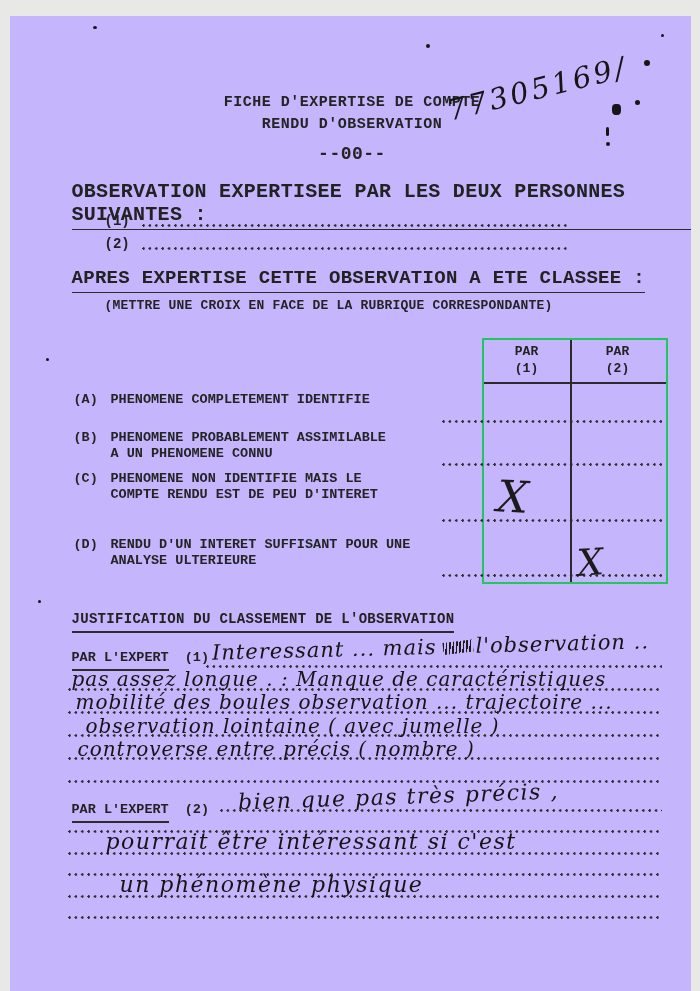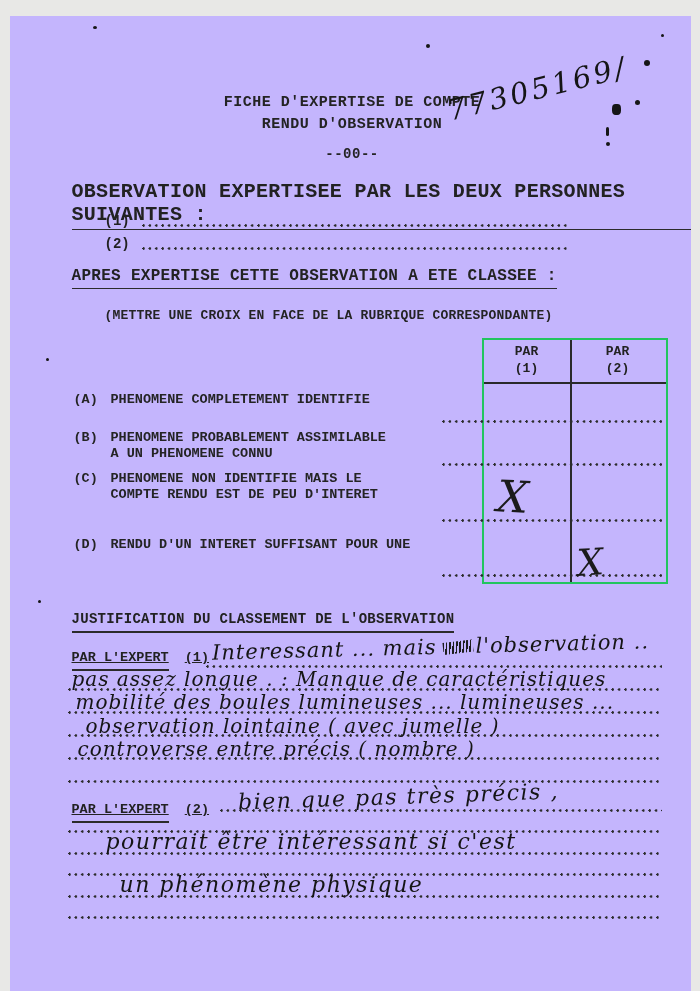--- a/index.html
+++ b/index.html
@@ -9,53 +9,53 @@
     margin:16px auto;
     background:#c4b5fd;
     overflow:hidden;
     font-family:"Liberation Mono", monospace;
     color:#1f1f1f;
   }
   .abs{position:absolute;}
   
   .title-block{left:170px;top:76px;width:345px;text-align:center;
     font:bold 15px "Liberation Mono", monospace;line-height:22px;letter-spacing:.5px;color:#242424;}
-  .title-sep{margin-top:7px;font-size:14px;}
+  .title-sep{margin-top:7px;font-size:18px;}
   
   .hw{font-family:"DejaVu Serif", serif;font-style:italic;color:#151515;white-space:nowrap;}
   .ref-number{left:438px;top:78px;font-size:29px;letter-spacing:3px;
     transform:rotate(-14deg);transform-origin:left center;}
   
   .speck{background:#161616;border-radius:50%;}
   
   .u-head{font-weight:bold;letter-spacing:.3px;border-bottom:1.6px solid #2b2b2b;padding-bottom:3px;color:#222;}
   .h-experts{left:62px;top:164px;font-size:20px;}
-  .h-classe{left:62px;top:251px;font-size:16px;}
+  .h-classe{left:62px;top:251px;font-size:19px;}
   .h-justif{left:62px;top:595px;font-size:14px;border-bottom-width:2px;padding-bottom:4px;}
-  .instruction{left:95px;top:292px;font:bold 13px "Liberation Mono", monospace;letter-spacing:.2px;color:#242424;}
+  .instruction{left:95px;top:282px;font:bold 13px "Liberation Mono", monospace;letter-spacing:.2px;color:#242424;}
   
   .dotline{height:3px;background-image:radial-gradient(circle at 1.5px 1.5px,#2c2c2c 1.1px,transparent 1.45px);
     background-size:6.4px 3px;background-repeat:repeat-x;}
   .exp-row{display:flex;align-items:flex-end;gap:12px;font:bold 14px "Liberation Mono", monospace;color:#222;}
   .exp-row .dotfill{flex:1;height:3px;margin-bottom:2px;
     background-image:radial-gradient(circle at 1.5px 1.5px,#2c2c2c 1.1px,transparent 1.45px);
     background-size:6.4px 3px;background-repeat:repeat-x;}
   
   .item{display:flex;gap:9px;font:bold 13.5px "Liberation Mono", monospace;line-height:15.5px;color:#242424;}
   .item .ilabel{width:28px;flex:0 0 auto;}
   
   .ctable{left:472px;top:322px;width:182px;height:242px;border:2px solid #22c55e;}
   .ctable .vdiv{position:absolute;left:86px;top:0;width:2px;height:100%;background:#2a2a2a;}
   .ctable .hline{position:absolute;left:0;top:42px;width:100%;height:2px;background:#2a2a2a;}
   .cth{position:absolute;top:3px;text-align:center;font:bold 13px "Liberation Mono", monospace;line-height:17px;color:#222;}
   .cth1{left:0;width:86px;}
   .cth2{left:88px;width:92px;}
   .xmark{font-family:"DejaVu Serif", serif;font-style:italic;font-weight:400;color:#1b1b1b;line-height:1;}
   
-  .exp-label{font:bold 13.5px "Liberation Mono", monospace;color:#222;text-decoration:underline;}
+  .exp-label{font:bold 13.5px "Liberation Mono", monospace;color:#222;}
   .exp-label .lbl{border-bottom:2px solid #2b2b2b;padding-bottom:4px;}
   .exp-label .num{margin-left:16px;}
   .scribble{display:inline-block;width:30px;height:12px;margin:0 3px 0 6px;vertical-align:baseline;
     background:repeating-linear-gradient(100deg,#1d1d1d 0 1.6px,transparent 1.6px 3.4px);
     transform:rotate(-5deg);}
   .hw1{font-size:21px;letter-spacing:1px;transform:rotate(-1.5deg);}
   .hwl{font-size:20px;letter-spacing:1px;}
   .hw2size{font-size:22px;letter-spacing:1.5px;}
 </style>
 </head>
@@ -126,20 +126,21 @@
     <span class="ilabel">(C)</span>
     <span>
       <div>PHENOMENE NON IDENTIFIE MAIS LE</div>
       <div>COMPTE RENDU EST DE PEU D'INTERET</div>
     </span>
   </div>
   <div class="abs item" style="left:64px;top:521px;width:400px;">
     <span class="ilabel">(D)</span>
     <span>
       <div>RENDU D'UN INTERET SUFFISANT POUR UNE</div>
+      <div>ANALYSE ULTERIEURE</div>
     </span>
   </div>
 
   <div class="abs dotline" style="left:432px;top:404px;width:222px;"></div>
   <div class="abs dotline" style="left:432px;top:447px;width:222px;"></div>
   <div class="abs dotline" style="left:432px;top:503px;width:222px;"></div>
   <div class="abs dotline" style="left:432px;top:558px;width:222px;"></div>
 
   <div class="abs xmark" style="left:487px;top:459px;font-size:44px;transform:rotate(3deg);">X</div>
   <div class="abs xmark" style="left:567px;top:528px;font-size:37px;transform:rotate(-4deg);">X</div>
@@ -154,21 +155,21 @@
   <div class="abs dotline" style="left:58px;top:672px;width:594px;"></div>
   <div class="abs dotline" style="left:58px;top:695px;width:594px;"></div>
   <div class="abs dotline" style="left:58px;top:718px;width:594px;"></div>
   <div class="abs dotline" style="left:58px;top:741px;width:594px;"></div>
   <div class="abs dotline" style="left:58px;top:764px;width:594px;"></div>
 
   <div class="abs hw hw1" style="left:202px;top:619px;">
     <span>Interessant ... mais</span><span class="scribble"></span><span>l'observation ..</span>
   </div>
   <div class="abs hw hwl" style="left:62px;top:651px;font-style:italic;">pas assez longue . : Manque de caractéristiques</div>
-  <div class="abs hw hwl" style="left:66px;top:674px;">mobilité des boules lumineuses ... lumineuses ...</div>
+  <div class="abs hw hwl" style="left:66px;top:674px;">mobilité des boules observation ... trajectoire ...</div>
   <div class="abs hw hwl" style="left:76px;top:698px;text-align:right;">observation lointaine ( avec jumelle )</div>
   <div class="abs hw hwl" style="left:68px;top:721px;">controverse entre précis ( nombre )</div>
 
   <div class="abs exp-label" style="left:62px;top:786px;">
     <span class="lbl">PAR L'EXPERT</span><span class="num">(2)</span>
   </div>
 
   <div class="abs dotline" style="left:210px;top:793px;width:442px;"></div>
   <div class="abs dotline" style="left:58px;top:814px;width:594px;"></div>
   <div class="abs dotline" style="left:58px;top:836px;width:594px;"></div>

